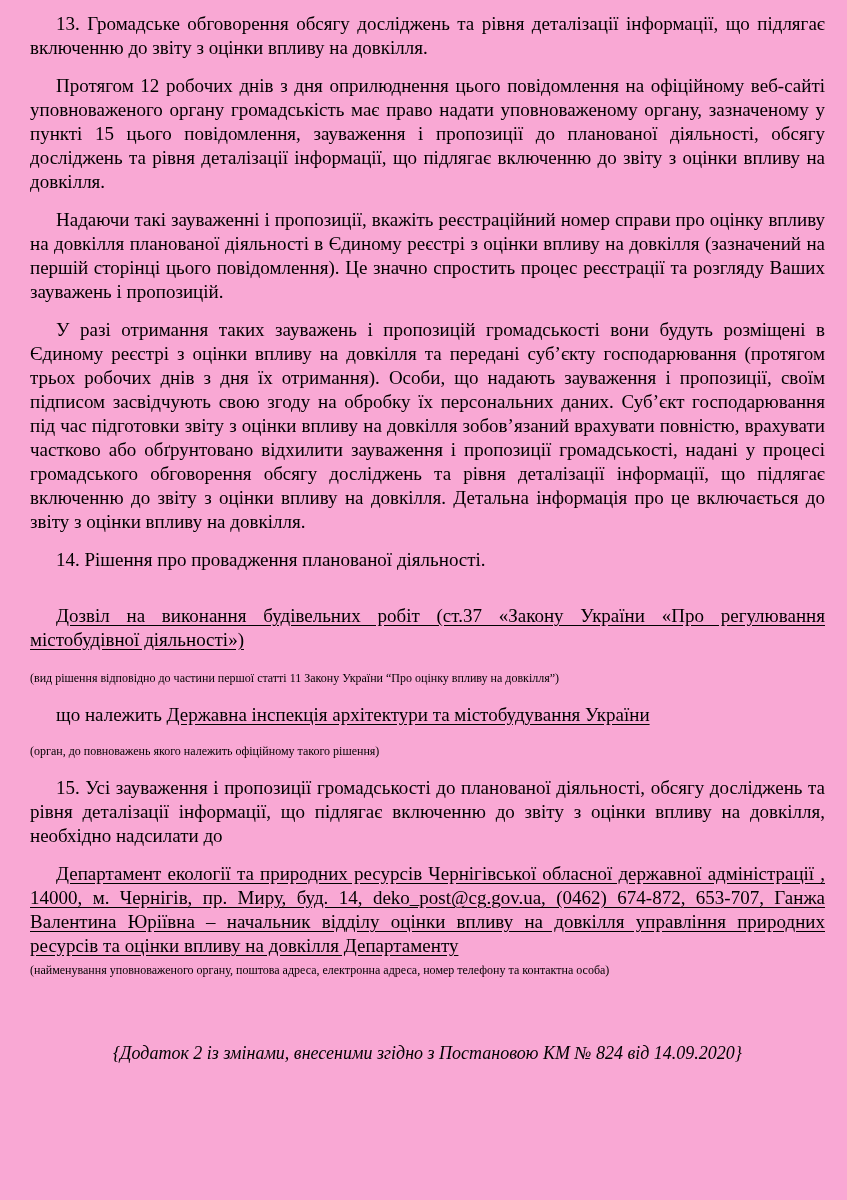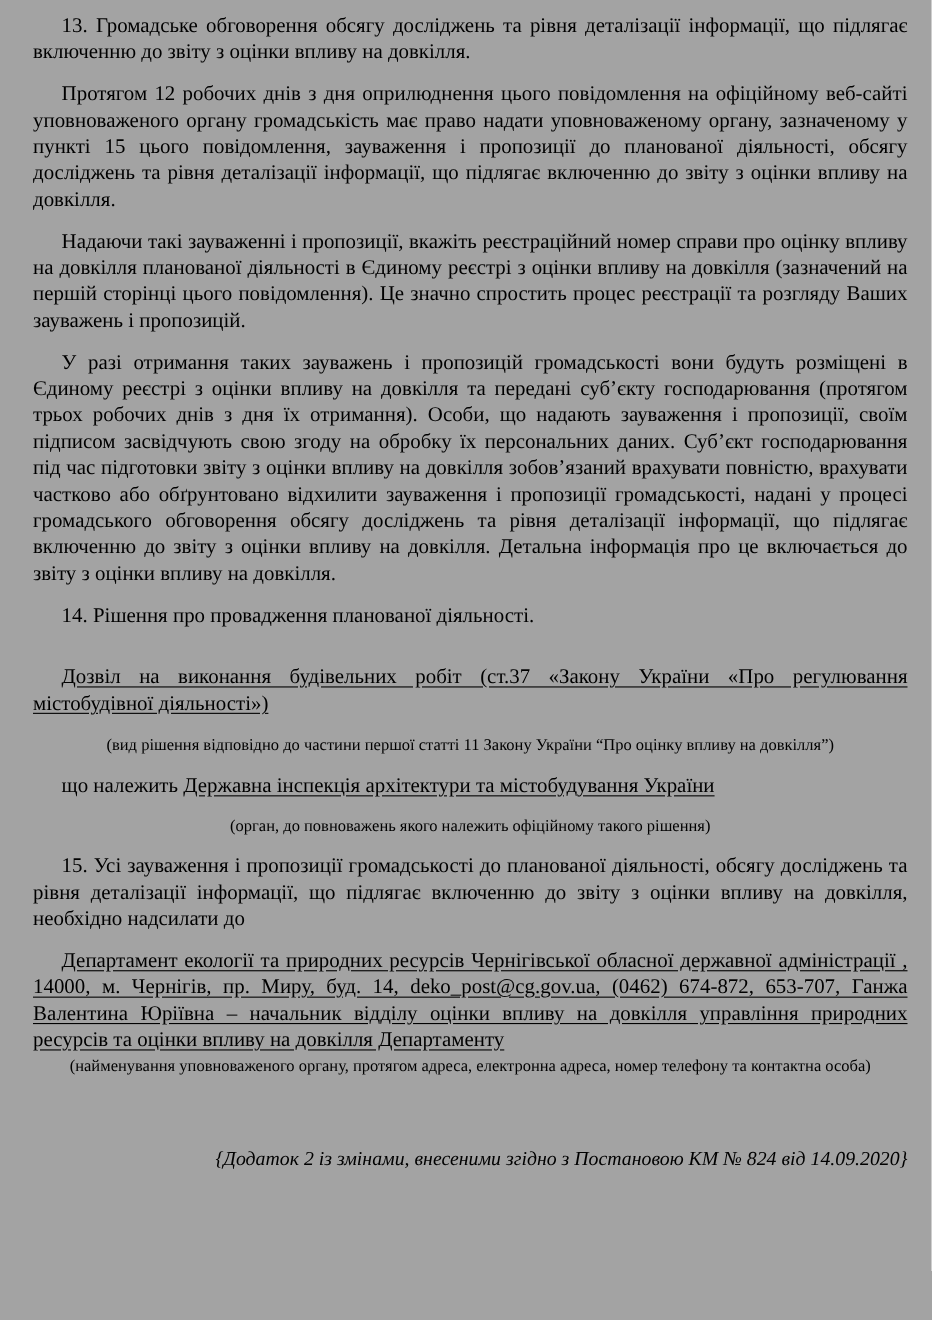--- a/index.html
+++ b/index.html
@@ -4,21 +4,21 @@
 <style>
   html, body {
     margin: 0;
     padding: 0;
     background: #ffffff;
   }
   .page {
     position: relative;
     width: 847px;
     height: 1200px;
-    background: #a3a3a3;
+    background: #f9a8d4;
     color: #000000;
     font-family: "Liberation Serif", "DejaVu Serif", serif;
     font-size: 19px;
     line-height: 24px;
     box-sizing: border-box;
     padding: 12px 22px 0 30px;
     overflow: hidden;
   }
   .para {
     margin: 0 0 14px 0;
@@ -30,38 +30,37 @@
   }
   .gap-before-lg {
     margin-top: 32px;
   }
   .underlined {
     text-decoration: underline;
     text-underline-offset: 3px;
   }
   .caption {
     margin: 0 0 16px 0;
-    text-align: center;
     text-indent: 0;
-    font-size: 15px;
+    font-size: 12px;
     line-height: 17px;
   }
   .caption.tight-top { margin-top: 4px; }
   .issued-line {
     margin: 2px 0 16px 0;
     text-align: left;
     text-indent: 26px;
   }
   .p14-heading { margin-top: 4px; margin-bottom: 8px; }
   .p14-body { margin-bottom: 34px; }
   .decision-block { margin-bottom: 18px; }
   .dept-block { margin-bottom: 4px; }
   .footer-note {
     margin: 62px 0 0 0;
-    text-align: right;
+    text-align: center;
     text-indent: 0;
     font-style: italic;
     font-size: 18px;
     line-height: 24px;
   }
 </style>
 </head>
 <body>
 
 <div class="page">
@@ -84,17 +83,17 @@
   <p class="issued-line">
     <span>що належить </span><span class="underlined">Державна інспекція архітектури та містобудування України</span>
   </p>
 
   <p class="caption tight-top">(орган, до повноважень якого належить офіційному такого рішення)</p>
 
   <p class="para">15. Усі зауваження і пропозиції громадськості до планованої діяльності, обсягу досліджень та рівня деталізації інформації, що підлягає включенню до звіту з оцінки впливу на довкілля, необхідно надсилати до</p>
 
   <p class="para underlined dept-block">Департамент екології та природних ресурсів Чернігівської обласної державної адміністрації , 14000, м. Чернігів, пр. Миру, буд. 14, deko_post@cg.gov.ua, (0462) 674-872, 653-707, Ганжа Валентина Юріївна – начальник відділу оцінки впливу на довкілля управління природних ресурсів та оцінки впливу на довкілля Департаменту</p>
 
-  <p class="caption">(найменування уповноваженого органу, протягом адреса, електронна адреса, номер телефону та контактна особа)</p>
+  <p class="caption">(найменування уповноваженого органу, поштова адреса, електронна адреса, номер телефону та контактна особа)</p>
 
   <p class="footer-note">{Додаток 2 із змінами, внесеними згідно з Постановою КМ № 824 від 14.09.2020}</p>
 
 </div>
 
 </body></html>

